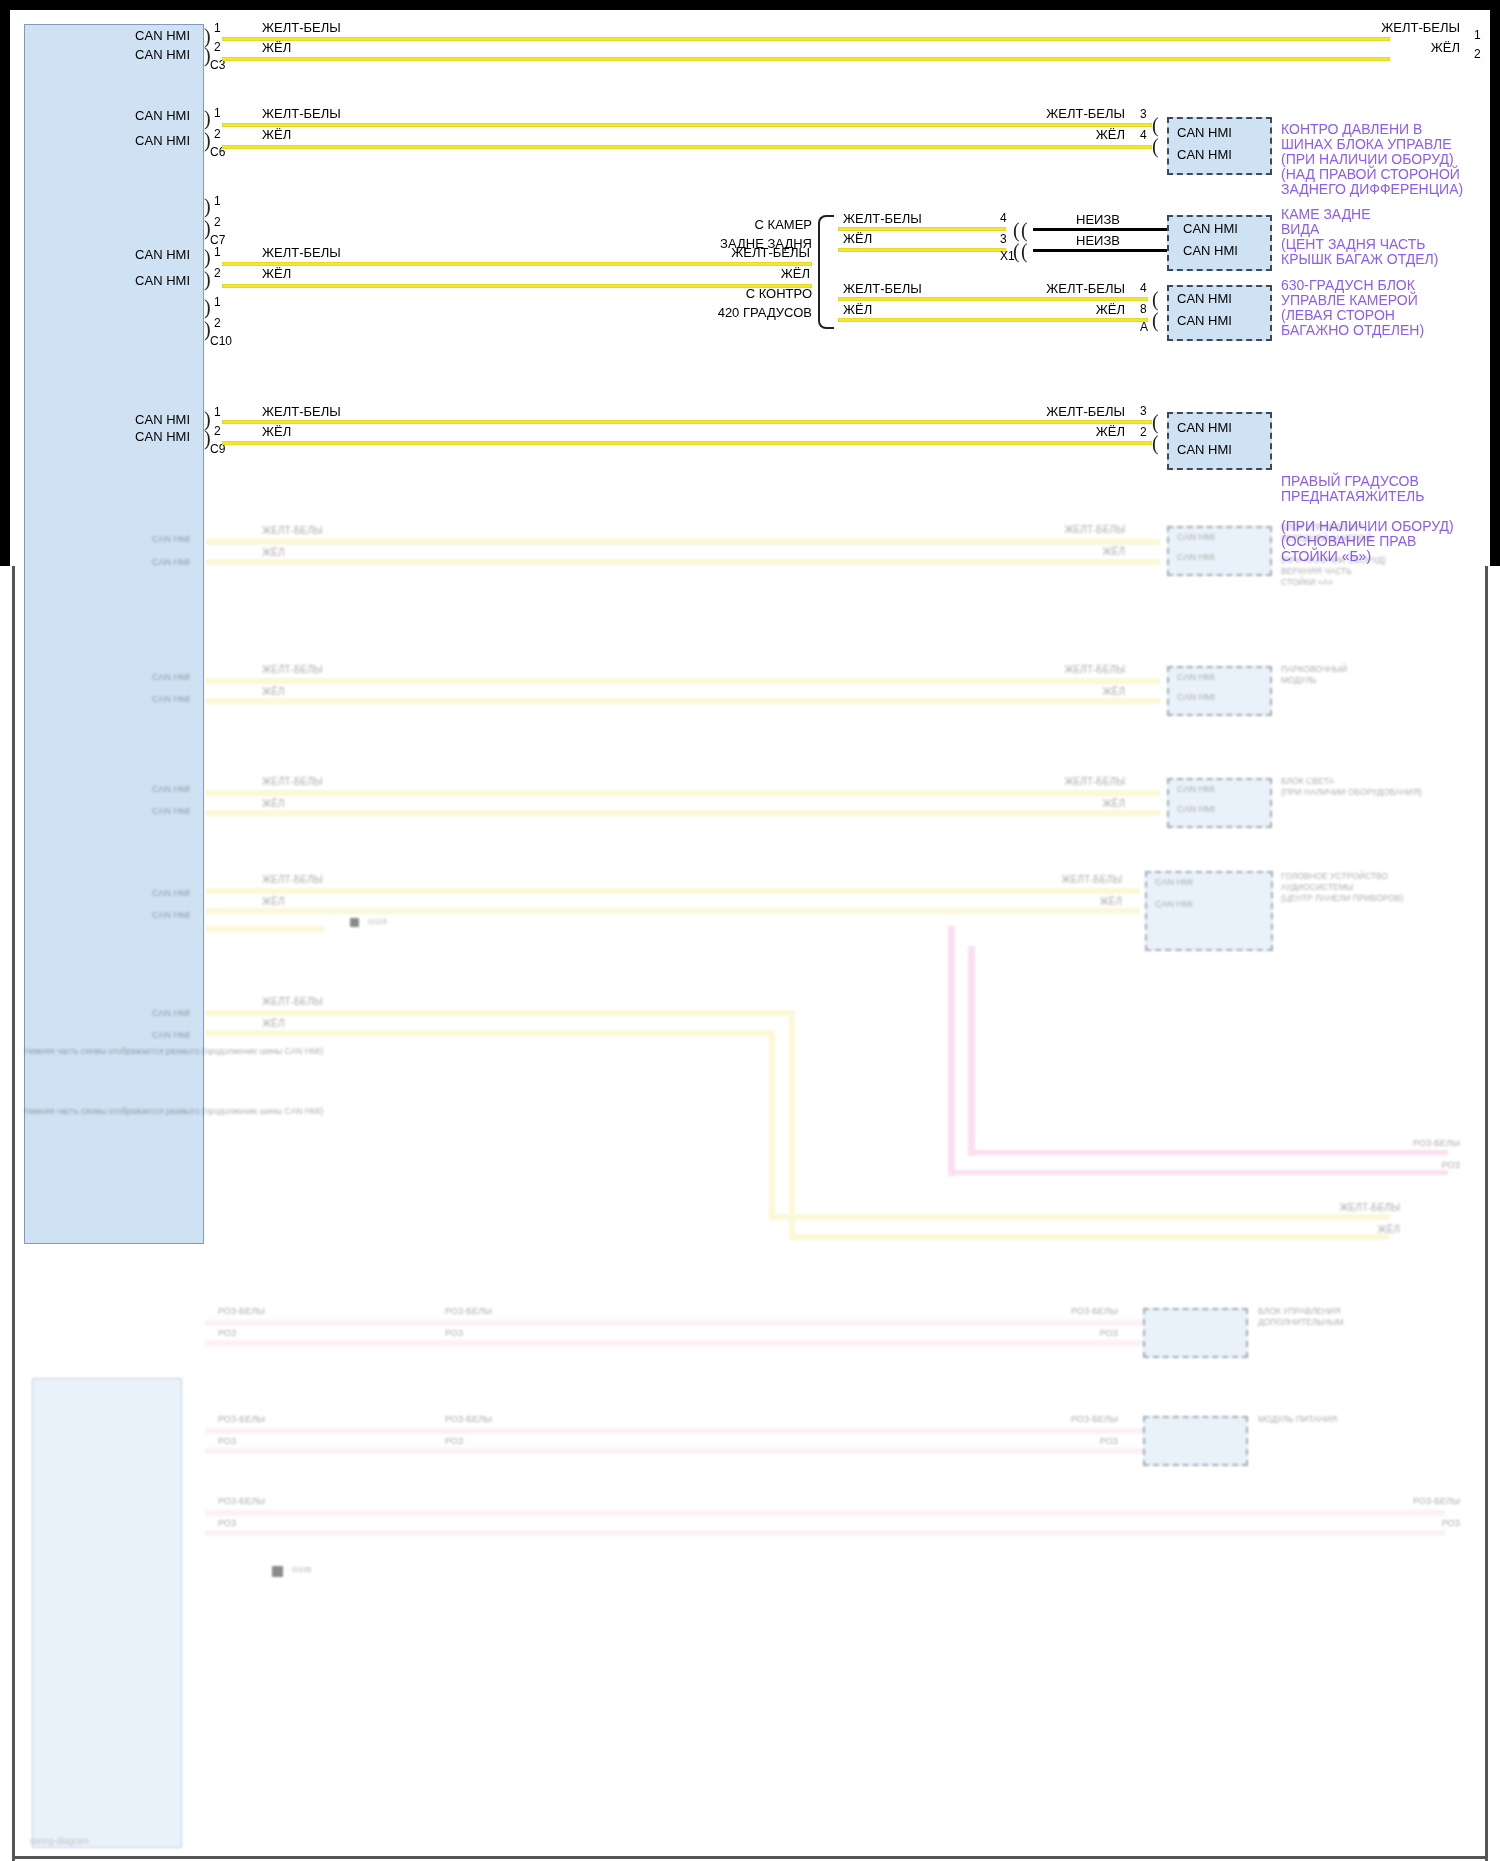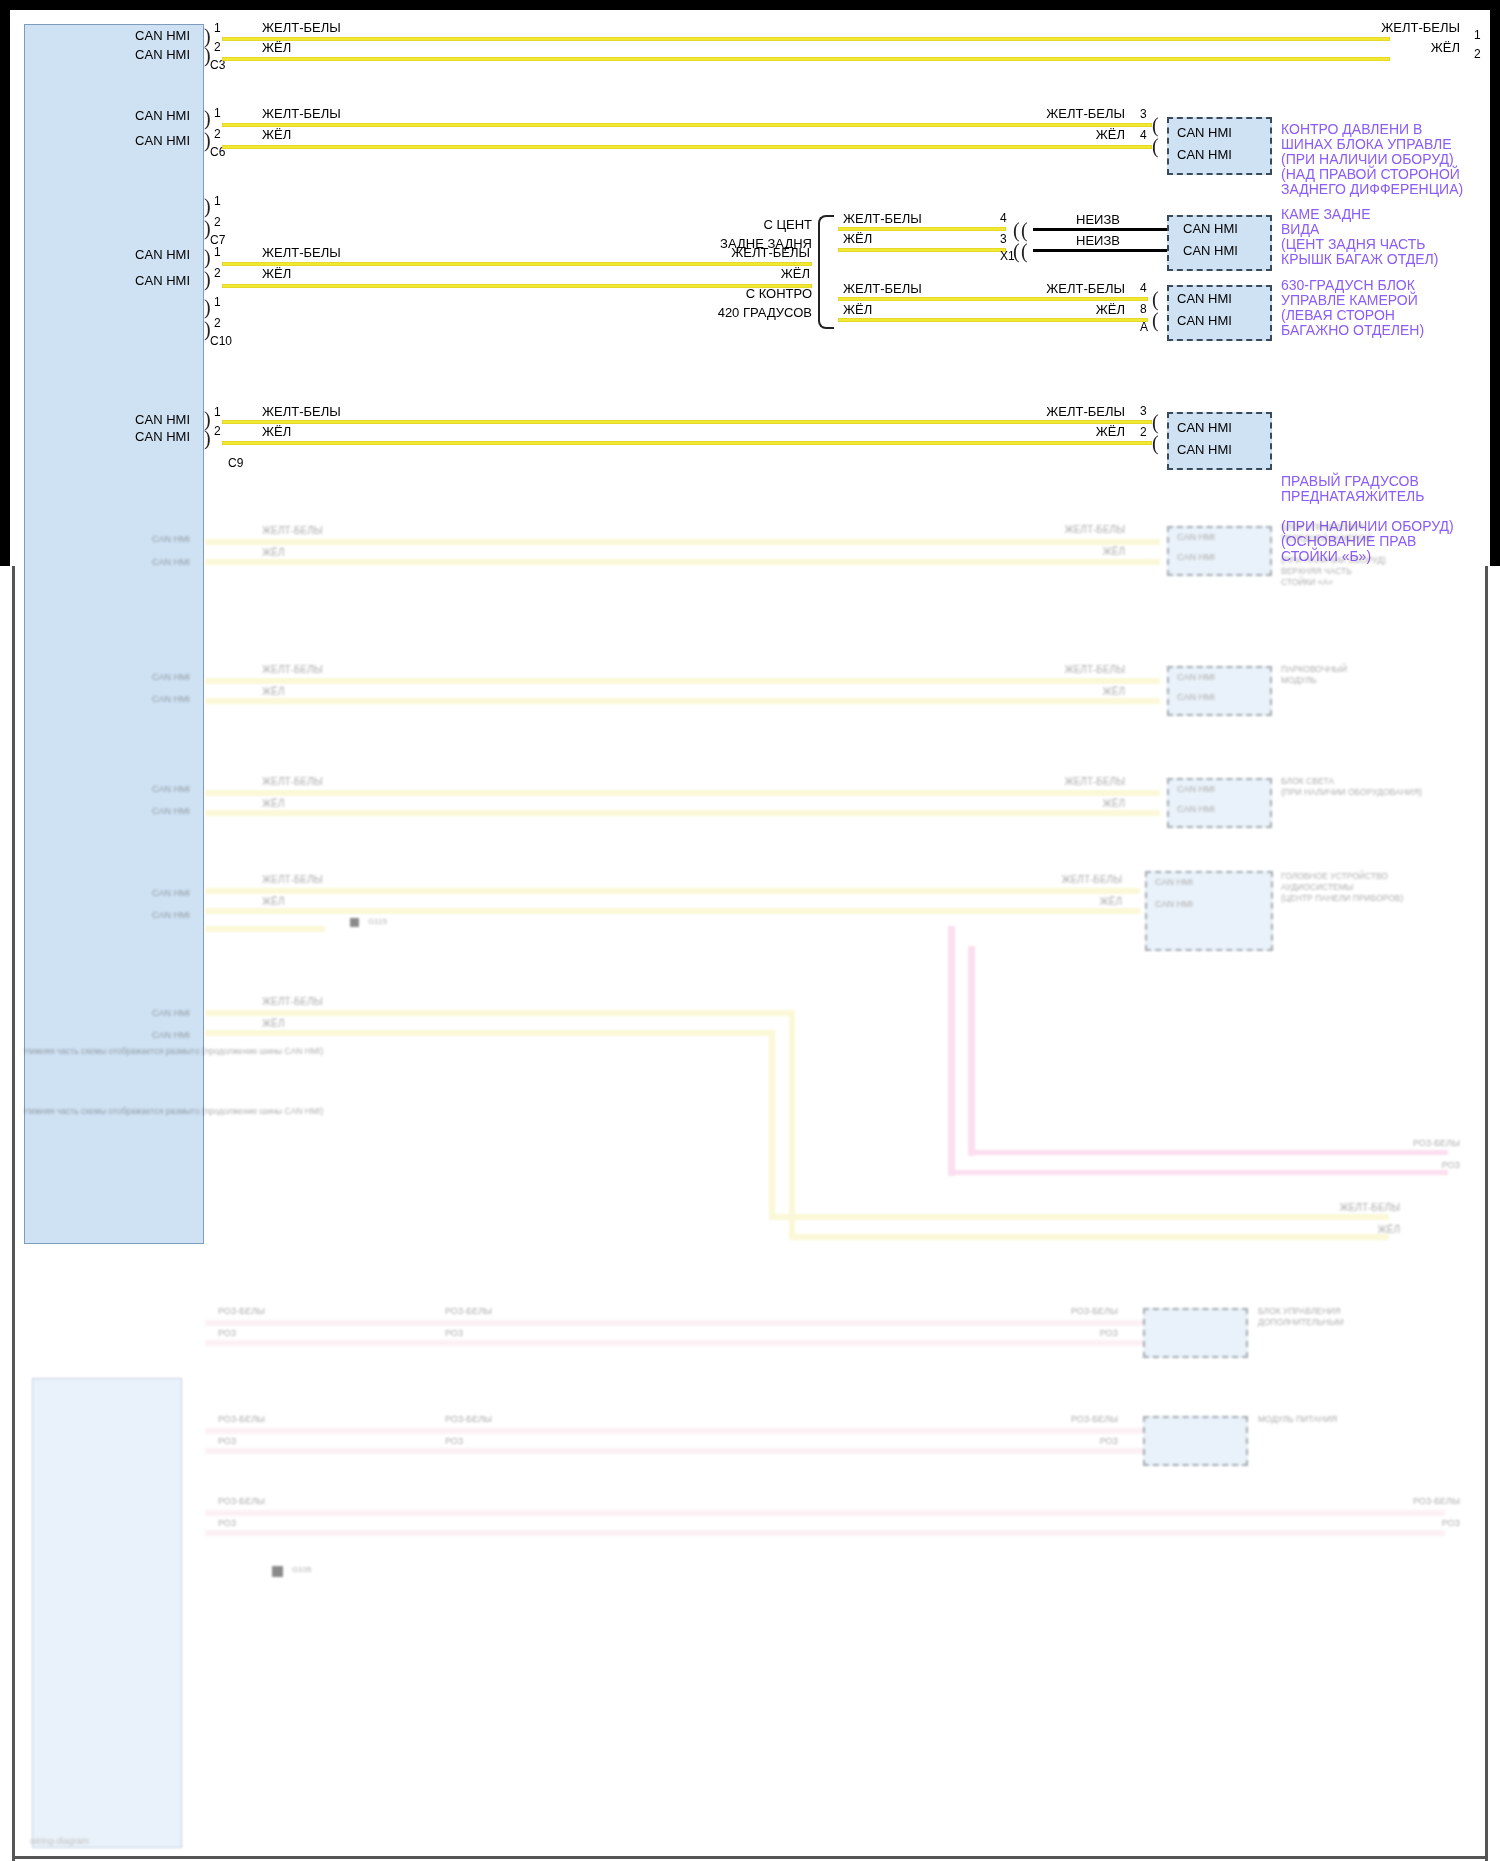--- a/index.html
+++ b/index.html
@@ -171,21 +171,21 @@
   <div class="wlbl" style="left:262px;top:245px;">ЖЕЛТ-БЕЛЫ</div>
   <div class="wlbl" style="left:262px;top:266px;">ЖЁЛ</div>
   <div class="wire yellow" style="left:222px;top:262px;width:590px;"></div>
   <div class="wire yellow" style="left:222px;top:284px;width:590px;"></div>
 
   <div class="wlbl right" style="left:810px;top:245px;">ЖЕЛТ-БЕЛЫ</div>
   <div class="wlbl right" style="left:810px;top:266px;">ЖЁЛ</div>
 
   <div class="brace" style="left:818px;top:215px;width:14px;height:110px;"></div>
 
-  <div class="wlbl right" style="left:812px;top:217px;">С ЦЕНТ</div>
+  <div class="wlbl right" style="left:812px;top:217px;">С КАМЕР</div>
   <div class="wlbl right" style="left:812px;top:236px;">ЗАДНЕ ЗАДНЯ</div>
 
   <div class="wlbl right" style="left:812px;top:286px;">С КОНТРО</div>
   <div class="wlbl right" style="left:812px;top:305px;">420 ГРАДУСОВ</div>
 
   <div class="wlbl" style="left:843px;top:211px;">ЖЕЛТ-БЕЛЫ</div>
   <div class="wlbl" style="left:843px;top:231px;">ЖЁЛ</div>
   <div class="wire yellow" style="left:838px;top:227px;width:168px;"></div>
   <div class="wire yellow" style="left:838px;top:248px;width:168px;"></div>
   <div class="pin" style="left:1000px;top:211px;">4</div>
@@ -238,21 +238,21 @@
   <div class="pin" style="left:214px;top:295px;">1</div>
   <div class="pin" style="left:214px;top:316px;">2</div>
   <div class="pin" style="left:210px;top:334px;">C10</div>
 
   <div class="t r" style="left:100px;top:412px;width:90px;">CAN HMI</div>
   <div class="t r" style="left:100px;top:429px;width:90px;">CAN HMI</div>
   <div class="arc" style="left:204px;top:413px;">)</div>
   <div class="arc" style="left:204px;top:432px;">)</div>
   <div class="pin" style="left:214px;top:405px;">1</div>
   <div class="pin" style="left:214px;top:424px;">2</div>
-  <div class="pin" style="left:228px;top:442px;margin-top:14px;">C9</div>
+  <div class="pin" style="left:210px;top:442px;">C9</div>
   <div class="wlbl" style="left:262px;top:404px;">ЖЕЛТ-БЕЛЫ</div>
   <div class="wlbl" style="left:262px;top:424px;">ЖЁЛ</div>
   <div class="wire yellow" style="left:222px;top:420px;width:930px;"></div>
   <div class="wire yellow" style="left:222px;top:441px;width:930px;"></div>
   <div class="wlbl right" style="left:1125px;top:404px;">ЖЕЛТ-БЕЛЫ</div>
   <div class="wlbl right" style="left:1125px;top:424px;">ЖЁЛ</div>
   <div class="pin" style="left:1140px;top:404px;">3</div>
   <div class="pin" style="left:1140px;top:425px;">2</div>
   <div class="arc" style="left:1152px;top:416px;">(</div>
   <div class="arc" style="left:1152px;top:437px;">(</div>

